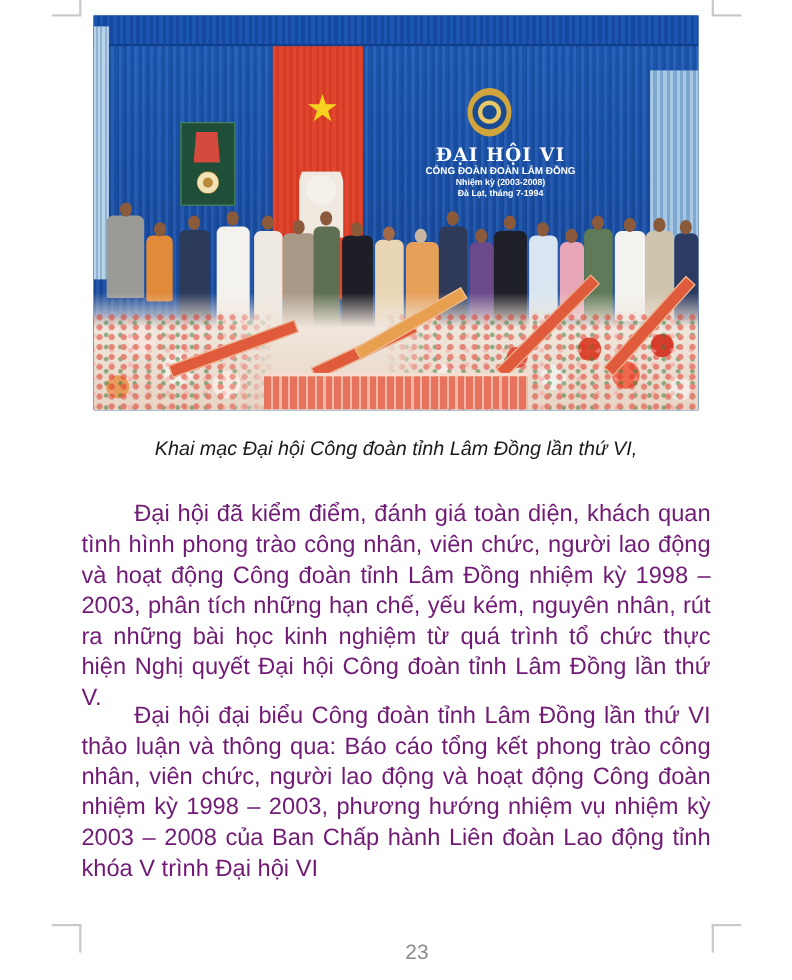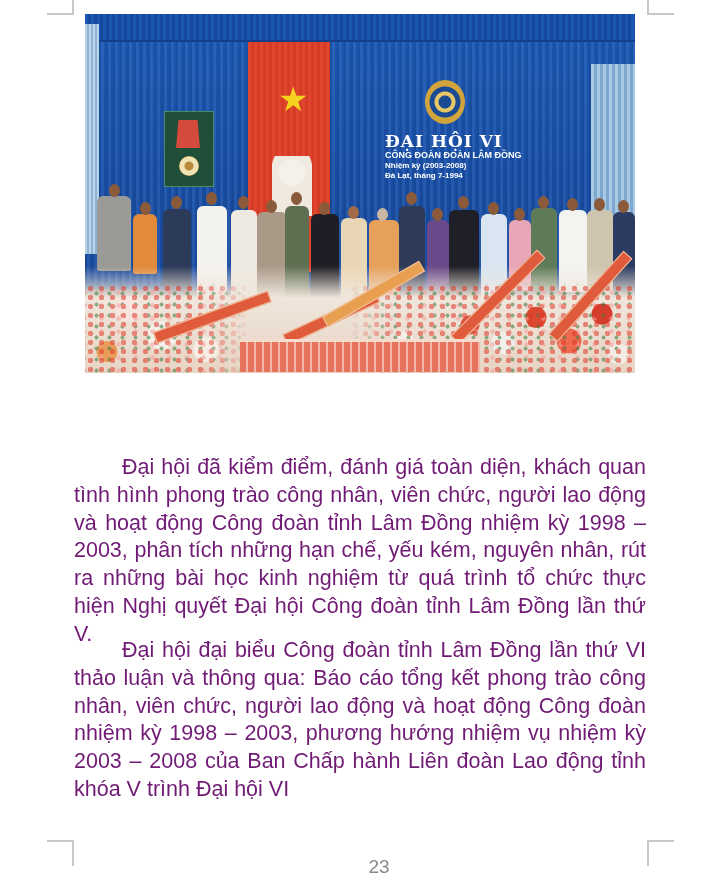--- a/index.html
+++ b/index.html
@@ -35,21 +35,21 @@
     background: radial-gradient(circle at 50% 28%, #f4f0ea 0 13px, transparent 14px),
                 radial-gradient(ellipse at 50% 100%, #efe9e0 0 26px, transparent 27px); }
   .medal-frame { position:absolute; left:79px; top:97px; width:48px; height:74px;
     background:#1f4f38; border:1px solid #4d8a66; }
   .medal-ribbon { position:absolute; left:91px; top:106px; width:24px; height:28px; background:#d44a3c;
     clip-path: polygon(10% 0,90% 0,100% 100%,0 100%); }
   .medal-disc { position:absolute; left:94px; top:142px; width:20px; height:20px; border-radius:50%;
     background:radial-gradient(circle,#b88a3a 0 4px,#f1e3b6 5px 9px,#c99a40 10px); }
   .emblem { position:absolute; left:340px; top:66px; width:40px; height:44px; border-radius:50%;
     background:radial-gradient(circle,#1a4b92 0 6px,#e8c765 7px 10px,#1a4b92 11px 15px,#d2a43c 16px); }
-  .banner { position:absolute; left:300px; top:118px; width:140px; text-align:left; color:#ffffff; font-weight:bold; }
+  .banner { position:absolute; left:300px; top:118px; width:140px; text-align:center; color:#ffffff; font-weight:bold; }
   .banner .t1 { font-family:"DejaVu Serif", serif; font-size:17px; letter-spacing:1px; line-height:18px; }
   .banner .t2 { font-size:9px; line-height:11px; }
   .banner .t3 { font-size:8px; line-height:10px; }
   .banner .t4 { font-size:8px; line-height:10px; }
   .stage-floor { position:absolute; left:0; top:275px; width:100%; height:30px; background:#4a5670; }
   .person { position:absolute; border-radius:6px 6px 2px 2px; }
   .head { position:absolute; width:11px; height:13px; border-radius:50%; background:#8a5a3b; }
   .flowers { position:absolute; left:0; top:252px; width:100%; height:107px;
     background:
       radial-gradient(circle at 8% 40%, #f9e5e0 0 12px, transparent 13px),
@@ -177,20 +177,21 @@
   <div class="flower-dots"></div>
   <div class="ribbon-sash" style="left:70px;top:318px;width:120px;transform:rotate(-20deg);"></div>
   <div class="ribbon-sash" style="left:200px;top:320px;width:100px;transform:rotate(-25deg);"></div>
   <div class="ribbon-sash" style="left:240px;top:302px;width:110px;transform:rotate(-30deg);background:#e8a050;"></div>
   <div class="ribbon-sash" style="left:370px;top:320px;width:120px;transform:rotate(-45deg);"></div>
   <div class="ribbon-sash" style="left:468px;top:318px;width:110px;transform:rotate(-48deg);"></div>
   <div class="podium-banner"></div>
 </div>
 
 <div class="caption">
+  <div>Khai mạc Đại hội Công đoàn tỉnh Lâm Đồng lần thứ VI,</div>
 </div>
 
 <div class="body-text p1">
   <p>Đại hội đã kiểm điểm, đánh giá toàn diện, khách quan tình hình phong trào công nhân, viên chức, người lao động và hoạt động Công đoàn tỉnh Lâm Đồng nhiệm kỳ 1998 – 2003, phân tích những hạn chế, yếu kém, nguyên nhân, rút ra những bài học kinh nghiệm từ quá trình tổ chức thực hiện Nghị quyết Đại hội Công đoàn tỉnh Lâm Đồng lần thứ V.</p>
 </div>
 <div class="body-text p2">
   <p>Đại hội đại biểu Công đoàn tỉnh Lâm Đồng lần thứ VI thảo luận và thông qua: Báo cáo tổng kết phong trào công nhân, viên chức, người lao động và hoạt động Công đoàn nhiệm kỳ 1998 – 2003, phương hướng nhiệm vụ nhiệm kỳ 2003 – 2008 của Ban Chấp hành Liên đoàn Lao động tỉnh khóa V trình Đại hội VI</p>
 </div>
 
 <div class="page-num">23</div>

